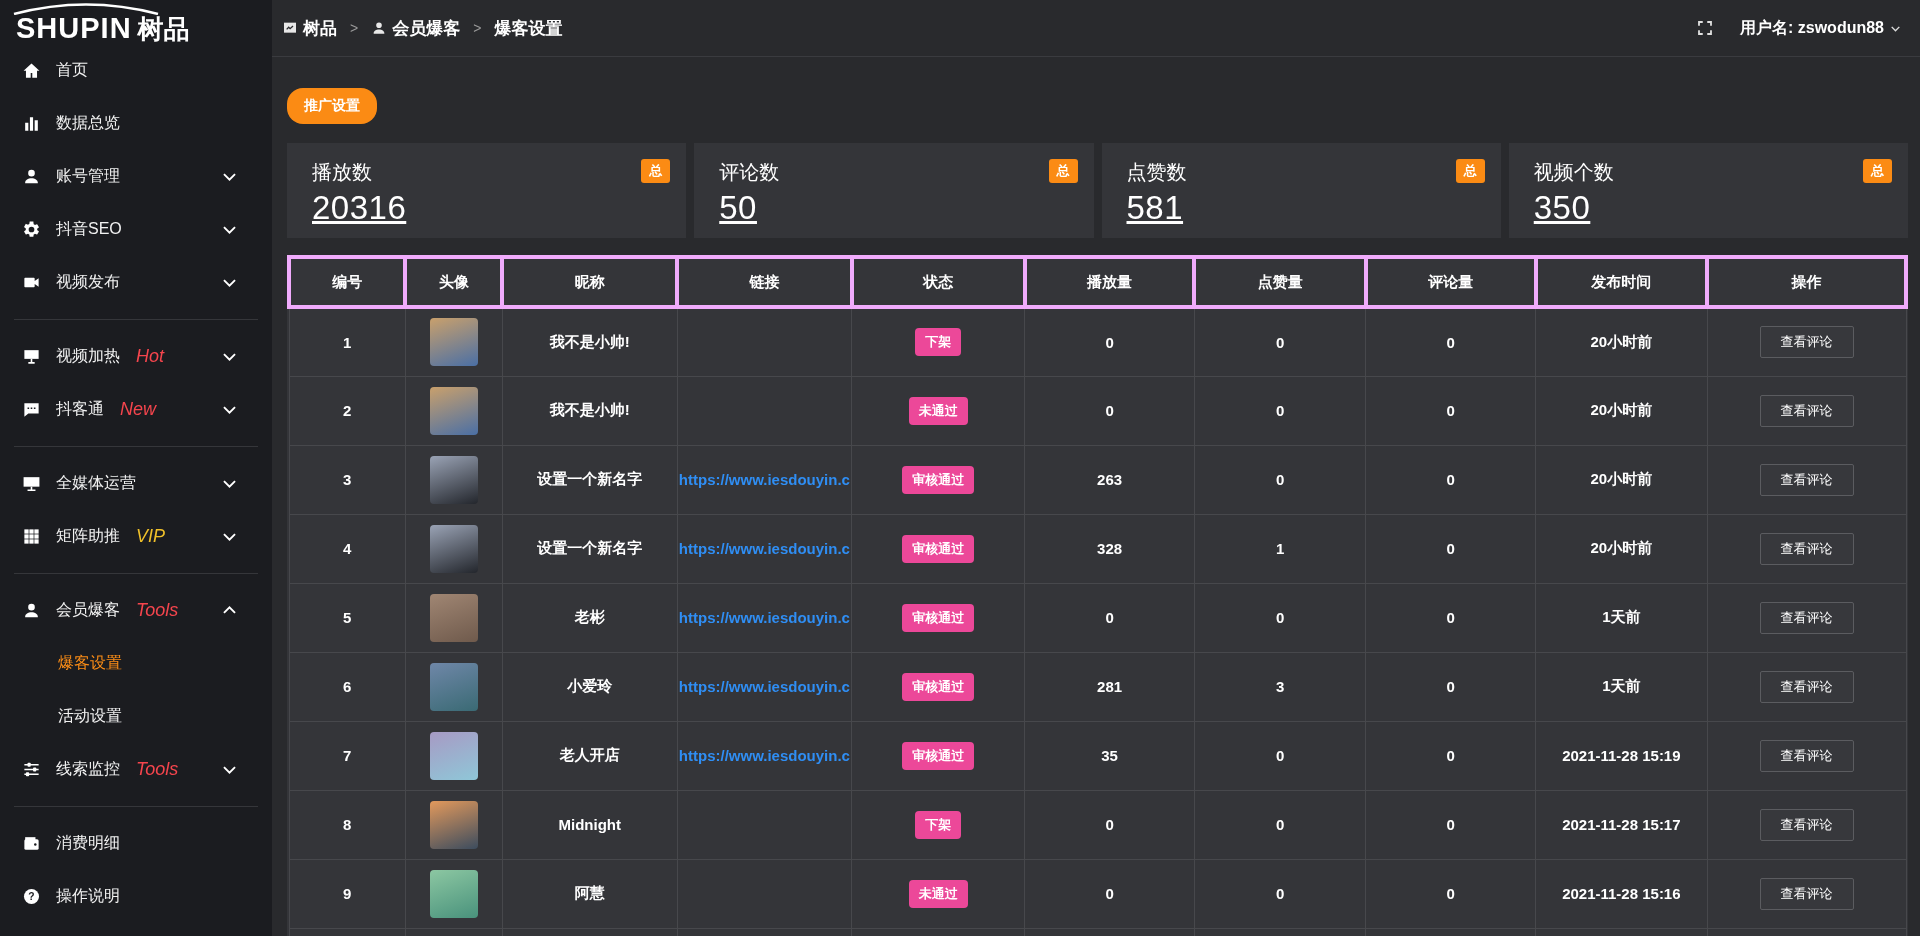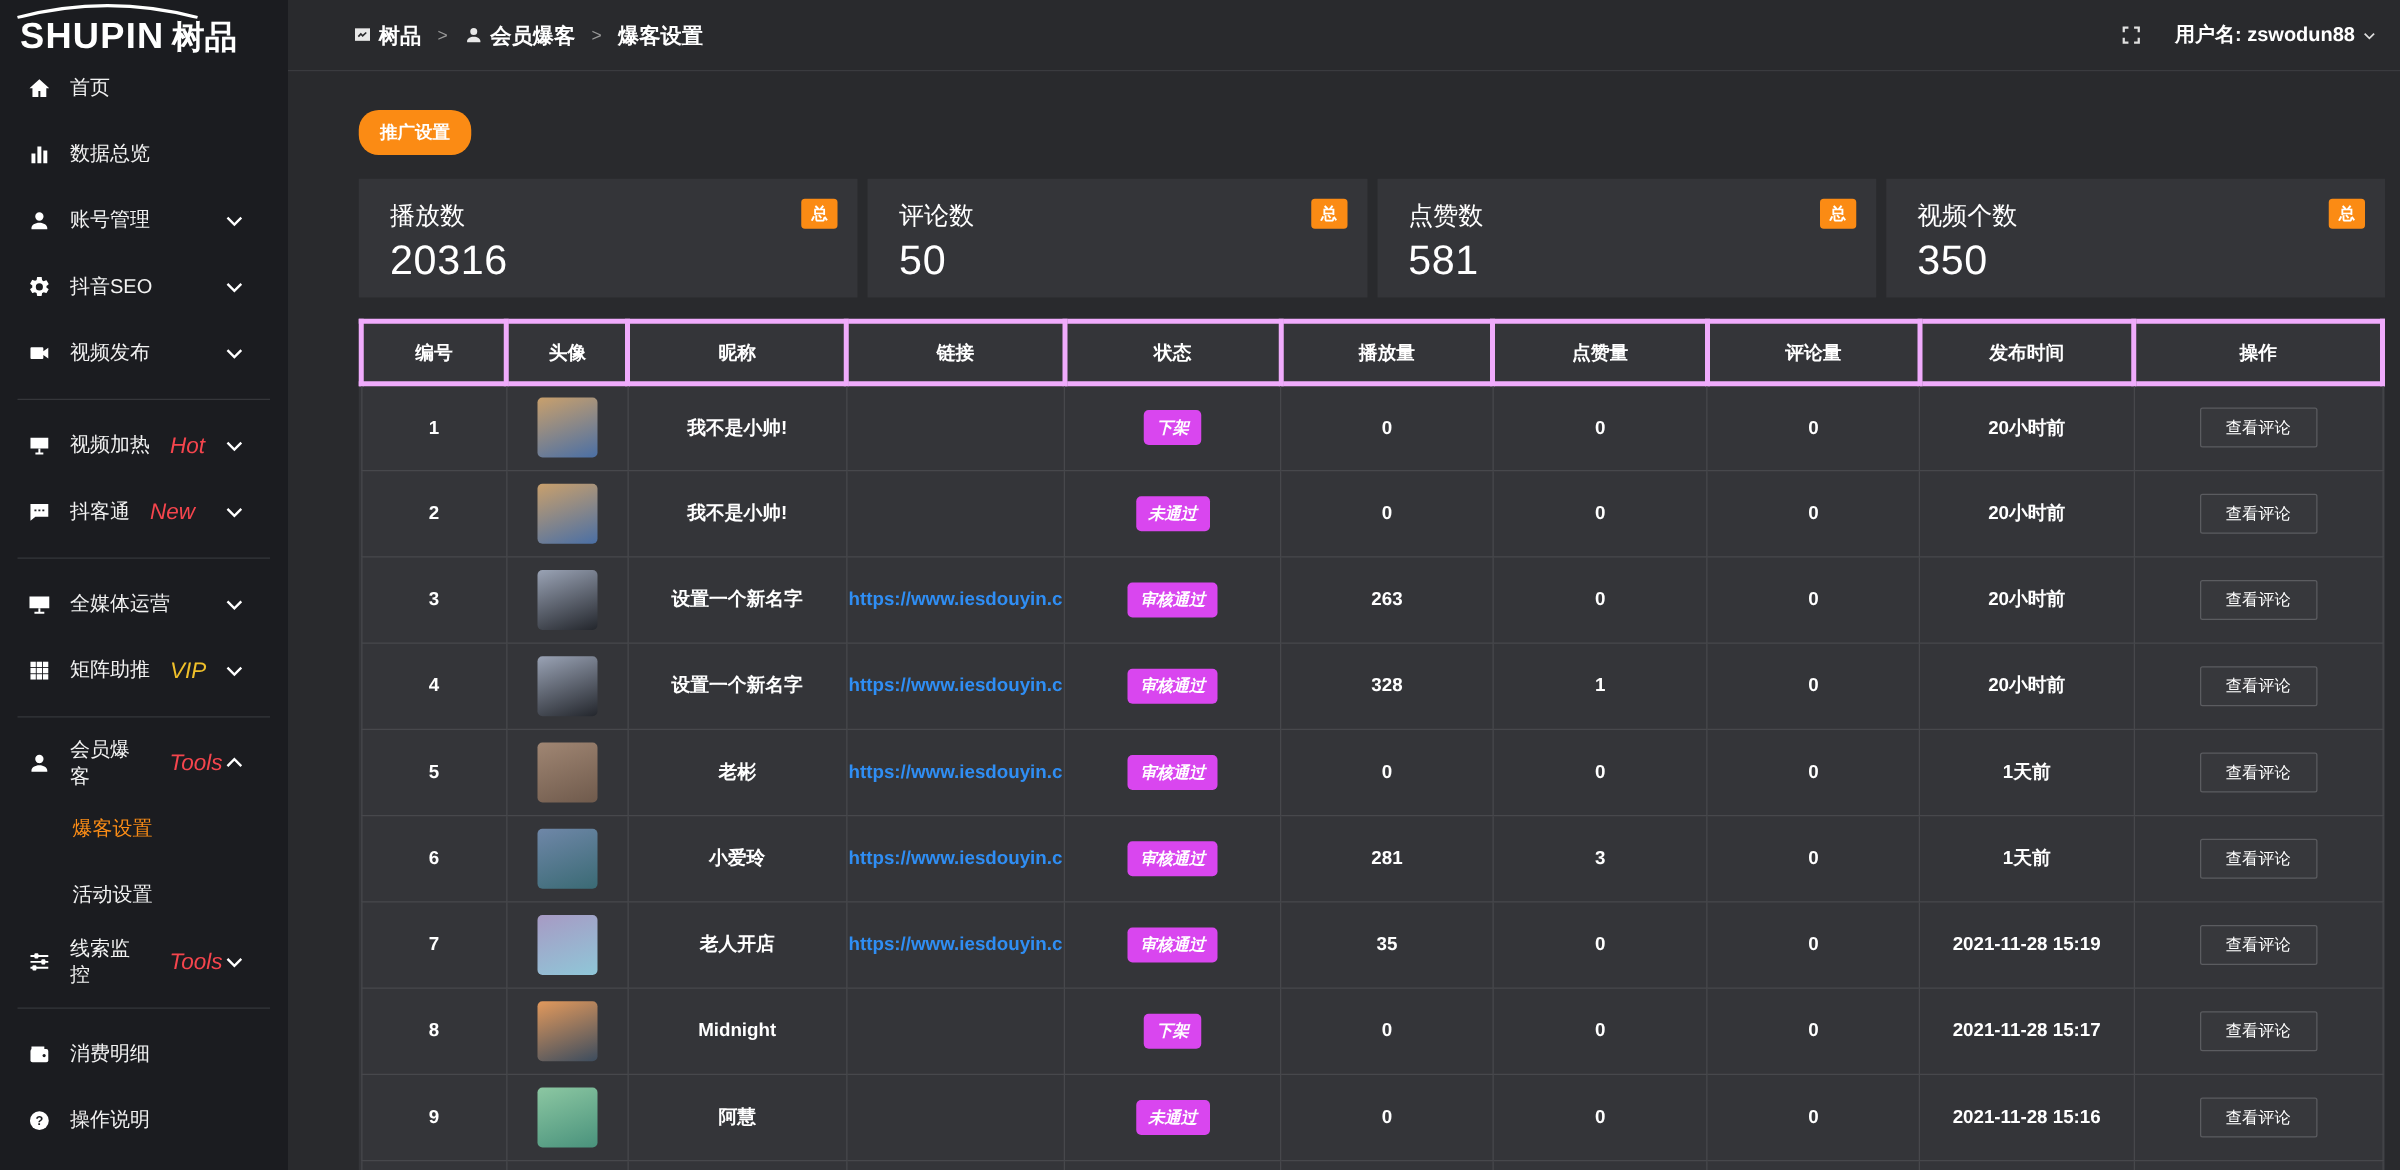--- a/index.html
+++ b/index.html
@@ -1,20 +1,20 @@
 <!DOCTYPE html>
 <html><head>
 <meta charset="utf-8">
 <style>
   * { margin:0; padding:0; box-sizing:border-box; }
   html,body { width:1920px; height:936px; overflow:hidden; background:#292a2d;
     font-family:"Liberation Sans","DejaVu Sans",sans-serif; color:#fff; }
 
   
-  .sidebar { position:fixed; left:0; top:0; width:230px; height:936px; background:#1b1c20; z-index:5; }
+  .sidebar { position:fixed; left:0; top:0; width:272px; height:936px; background:#1b1c20; z-index:5; }
   .logo { height:44px; position:relative; padding:12px 0 0 16px; white-space:nowrap; }
   .logo-arc { position:absolute; left:10px; top:3px; }
   .logo-latin { font-size:29px; font-weight:800; letter-spacing:1px; color:#fff; }
   .logo-cn { font-size:26px; font-weight:800; color:#fff; margin-left:6px; }
   .side-nav { padding-top:0; }
   .side-item { height:53px; display:flex; align-items:center; padding:0 18px 0 22px;
     font-size:16px; color:#f2f2f2; cursor:pointer; }
   .side-item .ic { width:19px; height:19px; margin-right:15px; flex:0 0 19px; color:#fff; }
   .ic svg { width:100%; height:100%; display:block; }
   .side-badge { font-style:italic; font-weight:400; font-size:18px; margin-left:16px; }
@@ -38,33 +38,33 @@
 
   
   .content { margin-left:230px; padding:31px 12px 0 57px; }
   .promo-btn { background:#fb8b14; color:#fff; border:none; border-radius:16px;
     font-size:14px; font-weight:600; padding:9px 17px; cursor:pointer;
     font-family:inherit; display:inline-block; }
 
   .stats-row { display:flex; gap:8px; margin-top:19px; }
   .stat-card { flex:1; background:#343539; height:95px; position:relative; padding:16px 0 0 25px; }
   .stat-label { font-size:20px; color:#fff; }
-  .stat-value { font-size:33px; font-weight:500; color:#fff; margin-top:3px; letter-spacing:.5px; }
+  .stat-value { font-size:33px; font-weight:500; color:#fff; margin-top:3px; letter-spacing:.5px;text-decoration:underline; }
   .stat-badge { position:absolute; right:16px; top:16px; background:#fb8b14; color:#fff;
     font-size:13px; font-weight:700; padding:3px 8px; border-radius:3px; }
 
   
   table { width:100%; margin-top:17px; border-collapse:collapse; background:#343539; table-layout:fixed; }
   th { height:50px; font-size:15px; font-weight:700; color:#fff;
     border:4px solid #f0abfc; text-align:center; }
   td { height:69px; font-size:15px; font-weight:600; color:#fff;
     border:1px solid #47484c; text-align:center; overflow:hidden; white-space:nowrap; }
   .avatar { width:48px; height:48px; border-radius:4px; margin:0 auto; }
-  .status-badge { display:inline-block; background:#d946ef; color:#fff; font-size:13px;
-    font-weight:700; padding:5px 10px; border-radius:4px;font-style:italic; }
+  .status-badge { display:inline-block; background:#ec4899; color:#fff; font-size:13px;
+    font-weight:700; padding:5px 10px; border-radius:4px; }
   .link-cell { color:#2f8ef4; font-weight:600; }
   .action-btn { background:#37383c; border:1px solid #5b5c60; color:#fff; font-size:13px;
     font-weight:400; padding:6px 20px; border-radius:2px; cursor:pointer; font-family:inherit; }
 </style>
 </head>
 <body>
 
 <div class="app">
 
   <aside class="sidebar">

